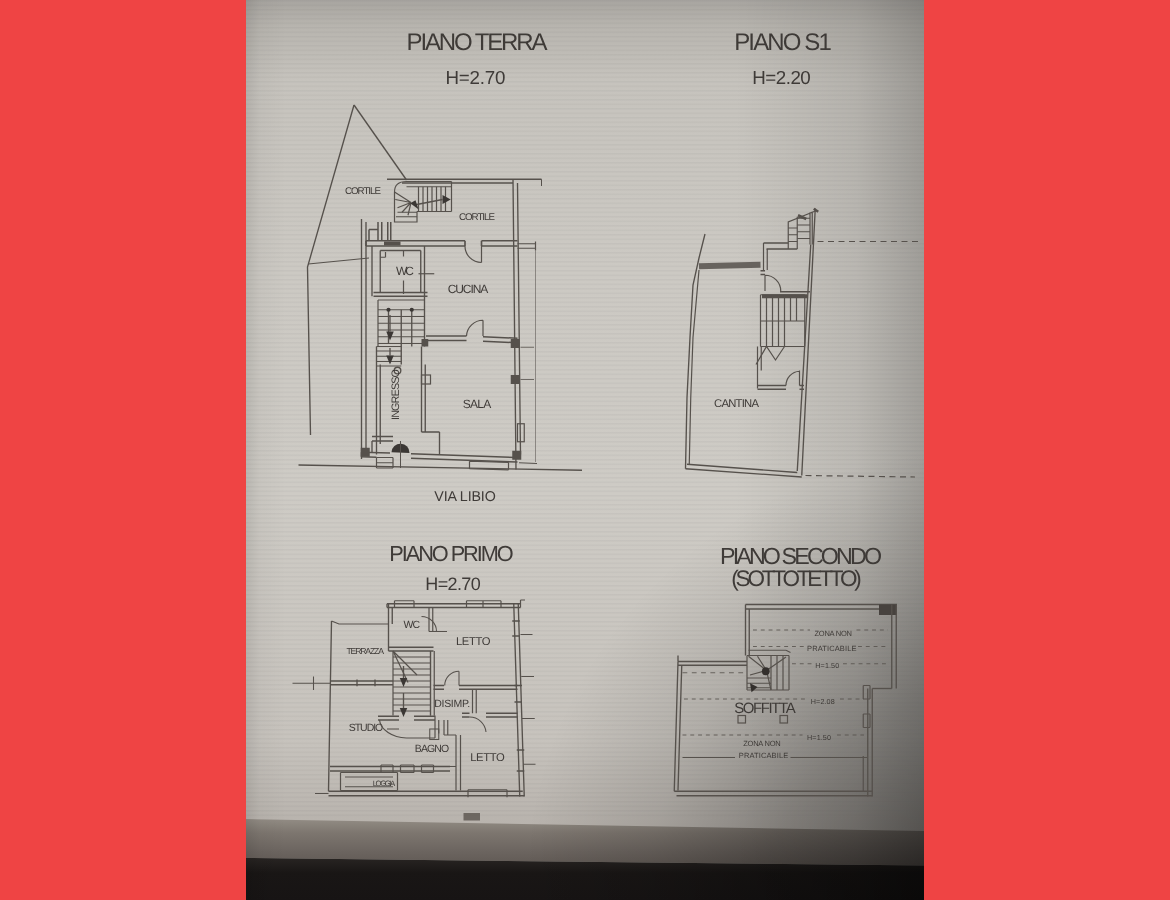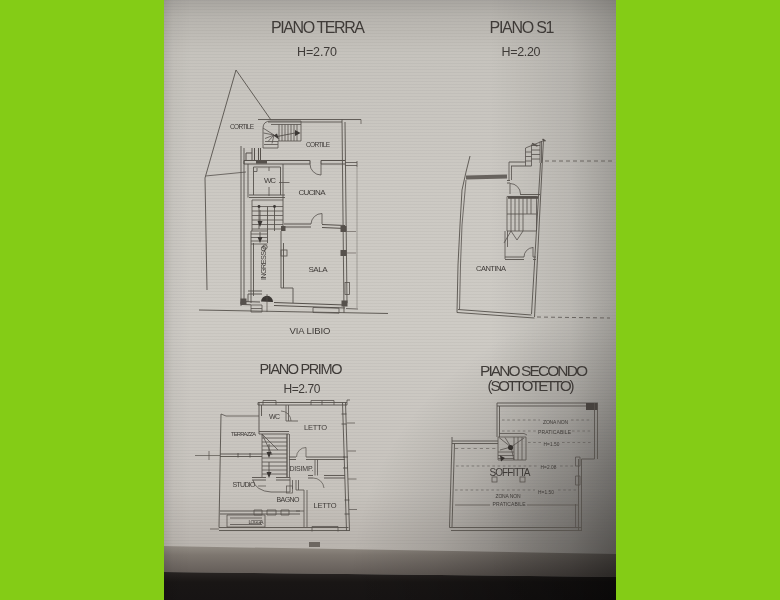--- a/index.html
+++ b/index.html
@@ -1,16 +1,16 @@
 <!DOCTYPE html>
 <html><head>
 <meta charset="utf-8">
 <style>
 html,body{margin:0;padding:0;background:#ffffff;width:780px;height:600px;overflow:hidden}
-.page{position:relative;width:780px;height:600px;background:#84cc16;font-family:"Liberation Sans",sans-serif}
+.page{position:relative;width:780px;height:600px;background:#ef4444;font-family:"Liberation Sans",sans-serif}
 svg{position:absolute;left:0;top:0;display:block}
 text{font-family:"Liberation Sans",sans-serif;fill:#3b3734;opacity:0.97}
 </style>
 </head>
 <body>
 <div class="page">
 <svg width="780" height="600" viewBox="0 0 780 600">
 <defs>
 <linearGradient id="vg" x1="0" y1="0" x2="0" y2="1">
 <stop offset="0" stop-color="#a8a5a0"></stop>

